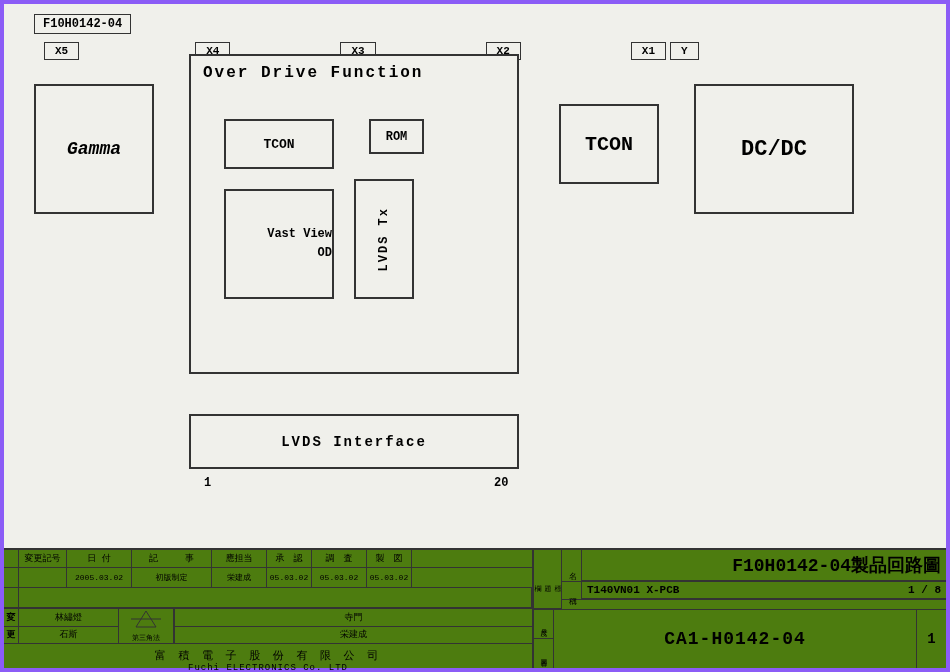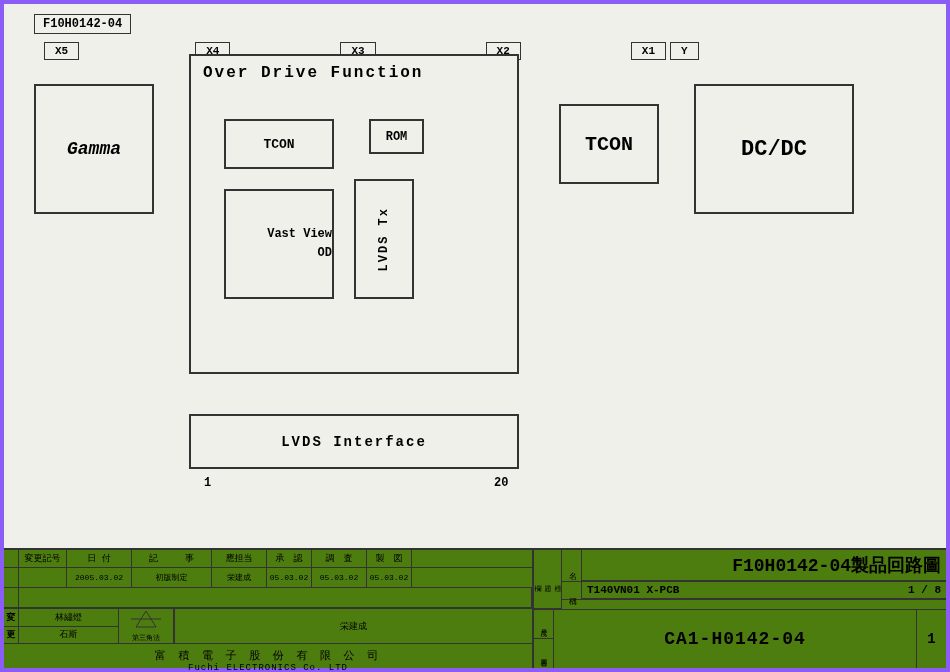--- a/index.html
+++ b/index.html
@@ -516,20 +516,23 @@
           <div style="margin-bottom:2px;">
             <svg width="30" height="20" viewBox="0 0 30 20">
               <line x1="0" y1="10" x2="30" y2="10" stroke="#333" stroke-width="1"></line>
               <polygon points="15,2 25,18 5,18" fill="none" stroke="#333" stroke-width="1"></polygon>
             </svg>
           </div>
           <div style="font-size:7px; text-align:center;">第三角法</div>
         </div>
 
         <div style="display:flex; flex-direction:column; flex:1; border-left:1px solid #333;">
+          <div style="flex:1; border-bottom:1px solid #333; display:flex; align-items:center; justify-content:center; font-size:9px;">
+            <span>寺門</span>
+          </div>
           <div style="flex:1; display:flex; align-items:center; justify-content:center; font-size:9px;">
             <span>栄建成</span>
           </div>
         </div>
       </div>
 
       <div class="company-row" style="border-top:1px solid #333;">
         <div class="company-name-cn">富 積 電 子 股 份 有 限 公 司</div>
         <div class="company-name-en">Fuchi  ELECTRONICS  Co. LTD</div>
       </div>

